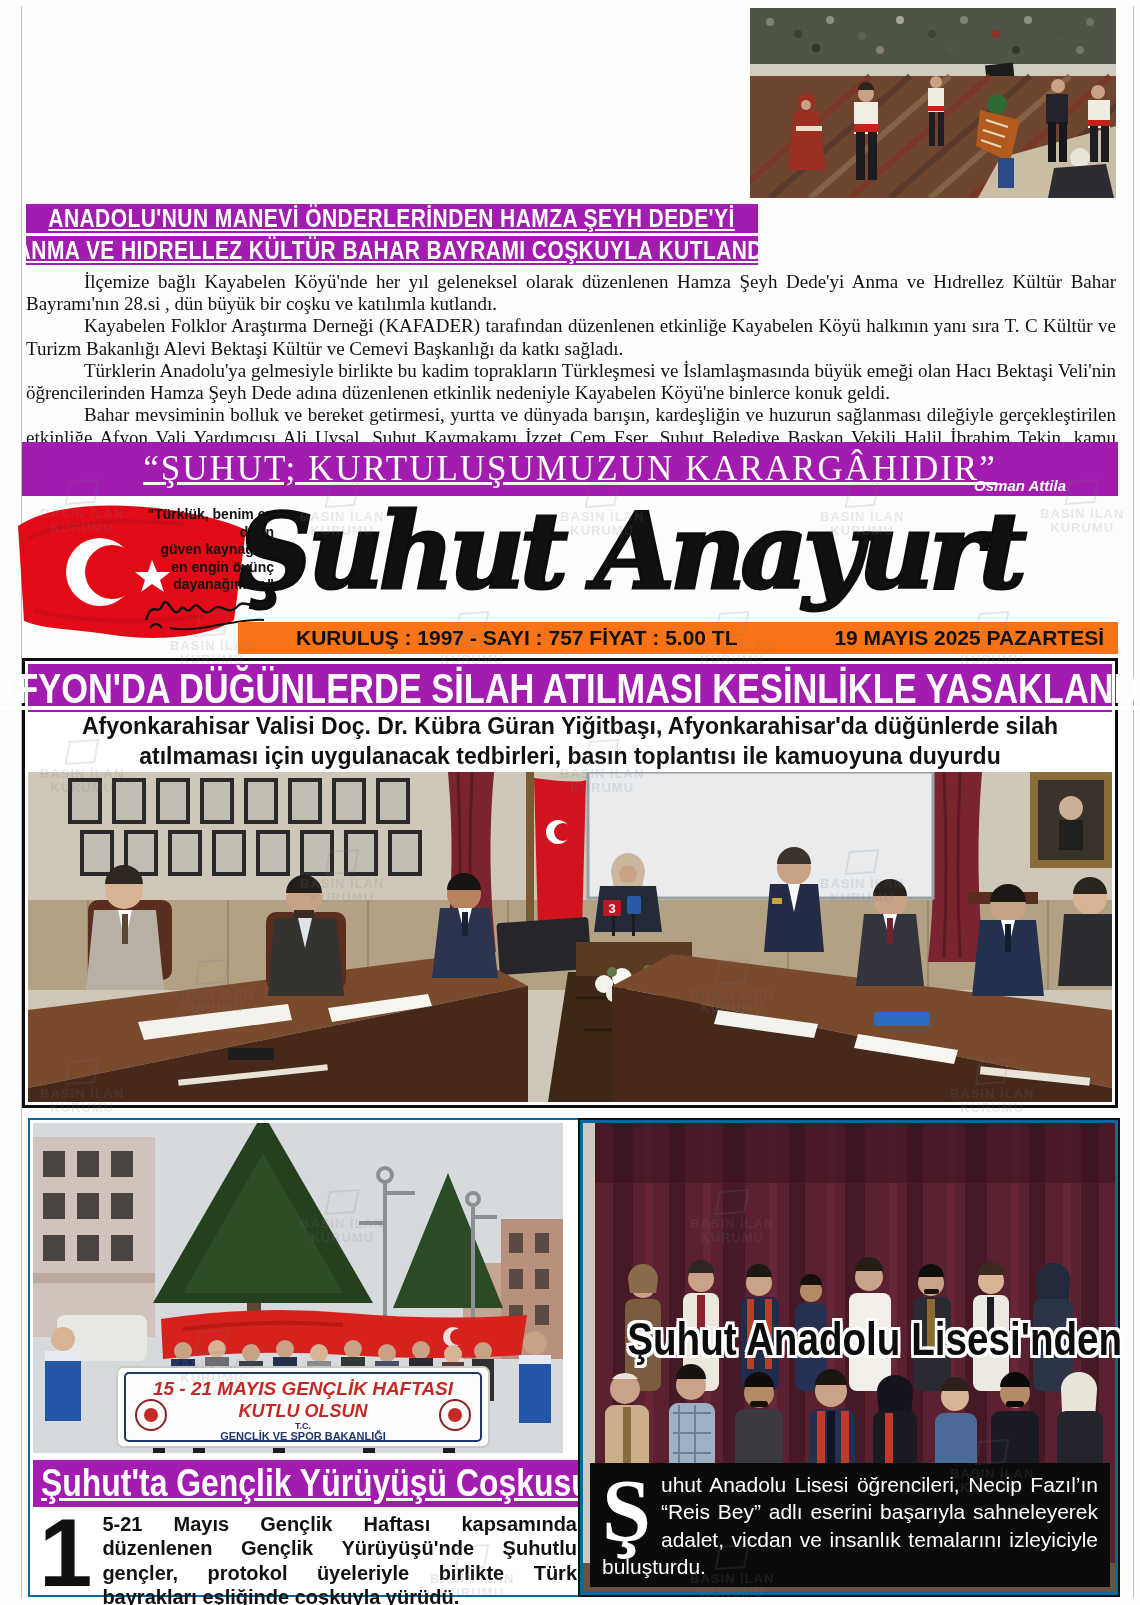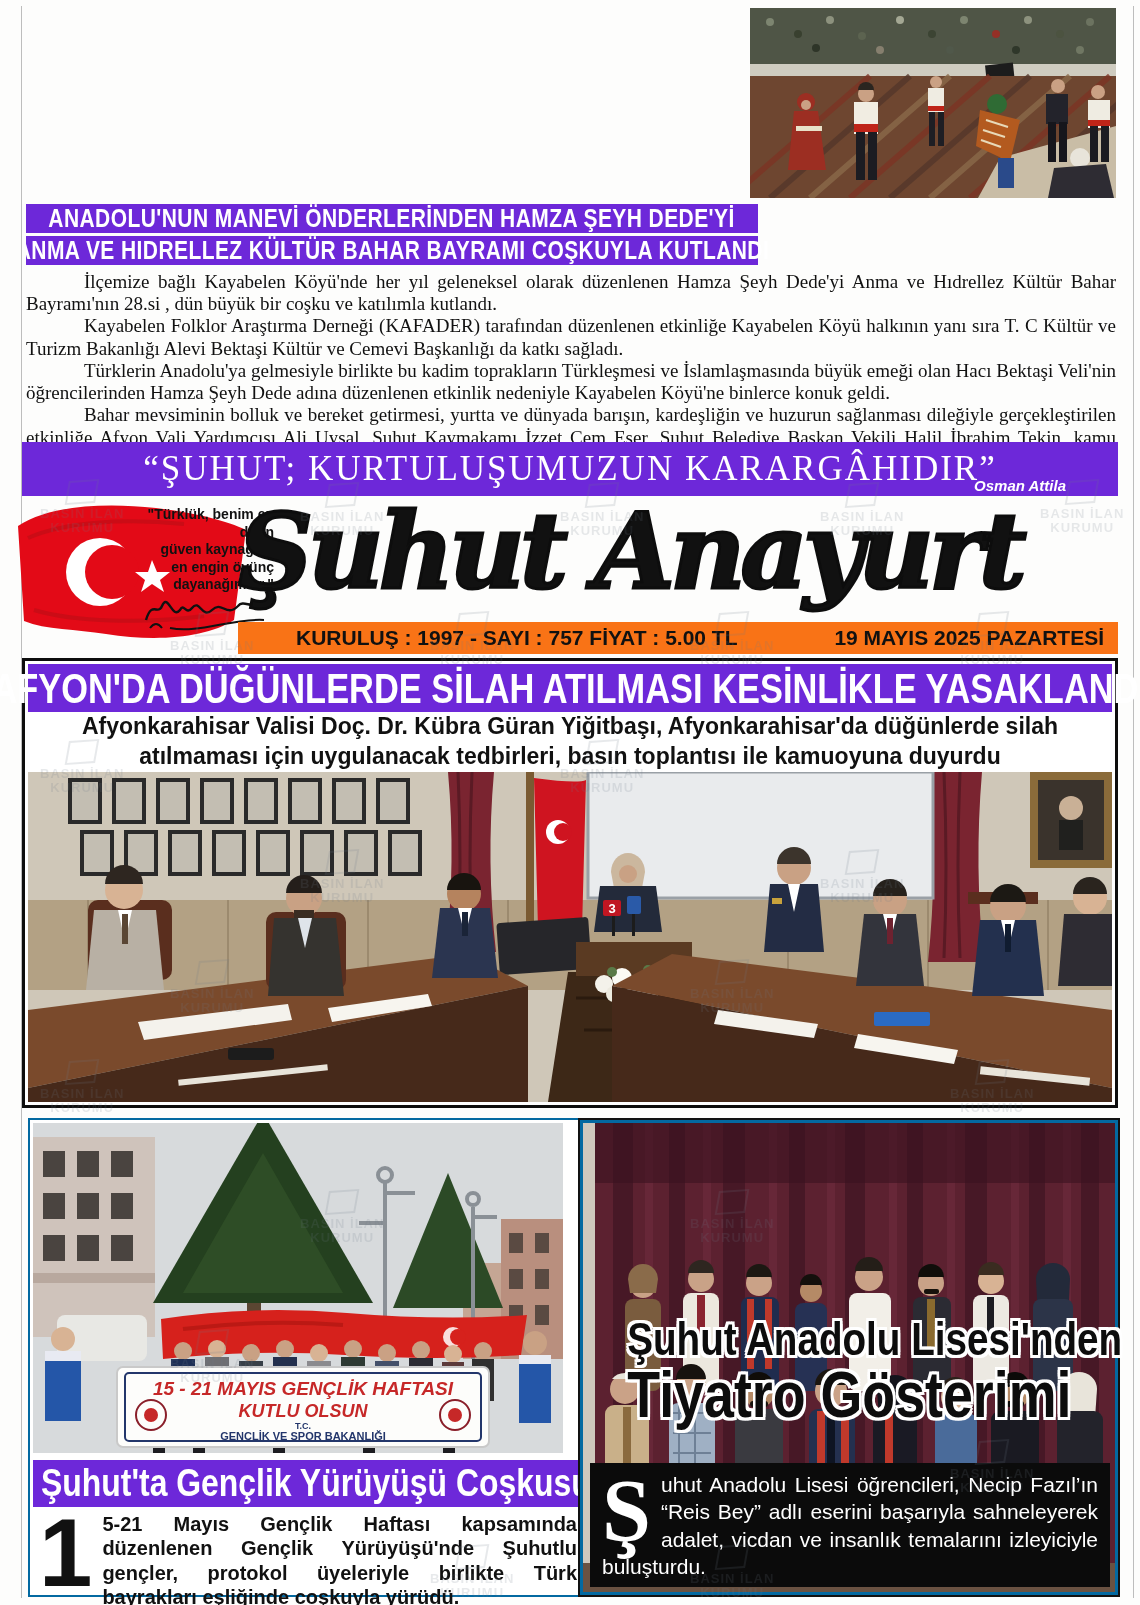--- a/index.html
+++ b/index.html
@@ -1,20 +1,20 @@
 <!DOCTYPE html>
 <html><head>
 <meta charset="utf-8">
 <style>
   html,body{margin:0;padding:0;}
   body{width:1140px;height:1605px;position:relative;background:#fdfdfc;
        font-family:"Liberation Serif",serif;overflow:hidden;color:#111;}
   .rule-v{position:absolute;top:6px;width:1px;height:1592px;background:#bdbdbd;}
   
-  .bar{background:#6d28d9;color:#fff;display:flex;align-items:center;justify-content:center;}
+  .bar{background:#a21caf;color:#fff;display:flex;align-items:center;justify-content:center;text-decoration:underline;}
   .cond{font-family:"Liberation Sans",sans-serif;font-weight:bold;white-space:nowrap;
         display:inline-block;transform:scaleX(0.84);transform-origin:center;}
   .cond-l{transform-origin:left center;}
   
   #top-story{position:absolute;left:26px;top:8px;width:1090px;height:434px;overflow:hidden;}
   #top-photo{float:right;width:366px;height:190px;margin:0 0 6px 10px;}
   .th-bar{width:732px;height:29px;margin-bottom:3px;}
   .th-bar .cond{font-size:25px;letter-spacing:0.5px;}
   #top-article{font-size:19px;line-height:1.17;text-align:justify;margin-top:6px;}
   #top-article p{margin:0;text-indent:58px;}
@@ -545,21 +545,20 @@
         <rect x="423" y="278" width="18" height="6" rx="3" fill="#0c0a08"></rect>
         <rect x="408" y="288" width="48" height="114" rx="9" fill="#1a1a22"></rect>
       <circle cx="496" cy="268" r="15" fill="#caa287"></circle>
         <path d="M478,266 a18,17 0 0 1 36,0 l-3,44 h-31z" fill="#e8e4da"></path>
         <rect x="474" y="288" width="46" height="114" rx="9" fill="#23232b"></rect>
     </g>
     <rect y="440" width="532" height="29" fill="#6a5242"></rect>
   </svg>
   <div id="th-overlay">
     <div><span id="th-l1" class="cond outline-b">Şuhut Anadolu Lisesi'nden</span></div>
-    <div><span id="th-l2" class="cond outline-b">Tiyatro Gösterimi</span></div>
   </div>
   <div id="th-panel">
     <span id="th-drop">Ş</span>
     <span>uhut Anadolu Lisesi öğrencileri, Necip Fazıl’ın “Reis Bey” adlı eserini başarıyla sahneleyerek adalet, vicdan ve insanlık temalarını izleyiciyle buluşturdu.</span>
   </div>
 </div>
 
 <div class="wm" style="left:40px;top:480px">
     <i></i>
     <span>BASIN İLAN</span>

